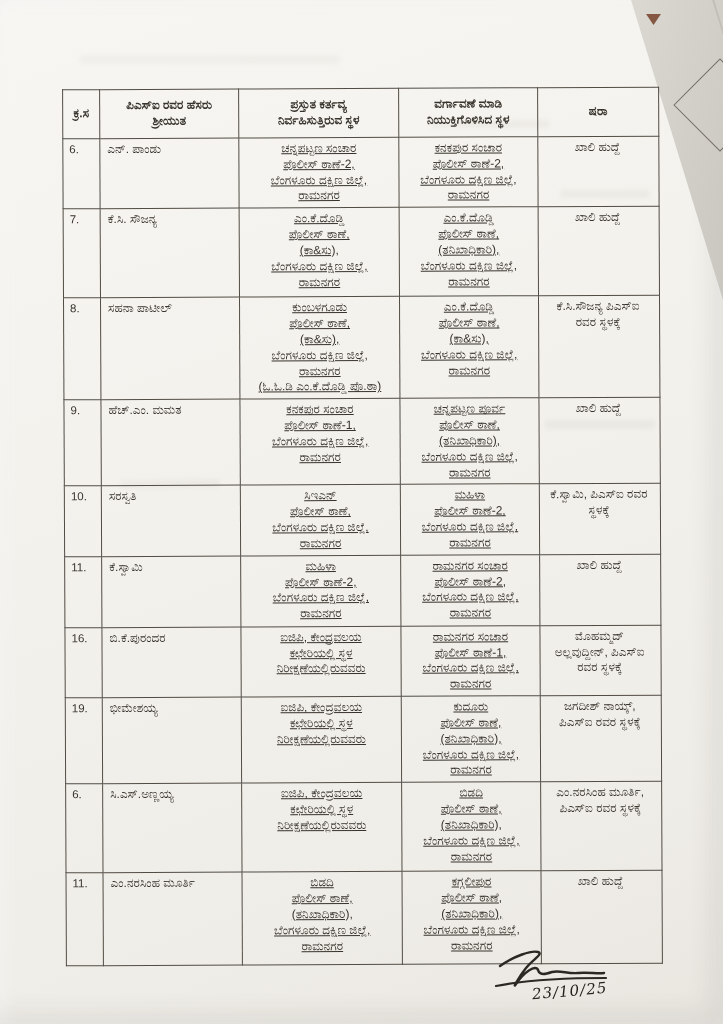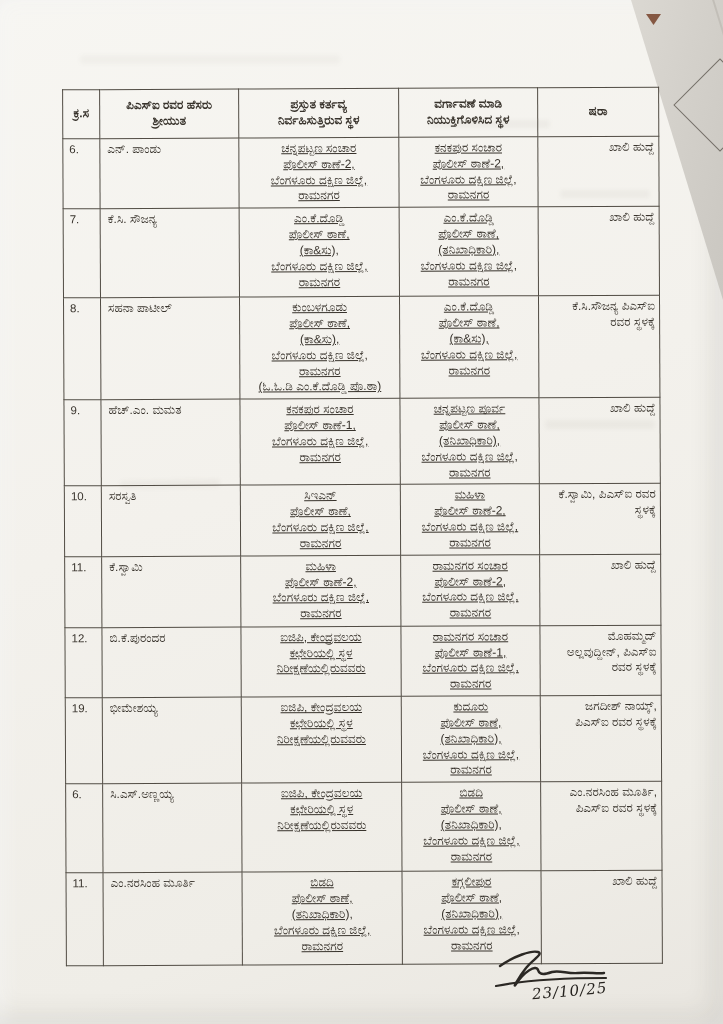--- a/index.html
+++ b/index.html
@@ -57,21 +57,21 @@
     font-size:12px;line-height:1.32;
     word-wrap:break-word;
   }
   thead th{
     font-weight:bold;text-align:center;vertical-align:middle;
     font-size:12px;line-height:1.3;height:42px;
   }
   td.c-sl{text-align:left;font-size:11.5px;padding-left:6px;}
   td.c-name{text-align:left;padding-left:7px;}
   td.c-cur,td.c-new{text-align:center;text-decoration:underline;}
-  td.c-rem{text-align:right;padding-left:2px;}
+  td.c-rem{text-align:center;padding-left:2px;}
   
   tbody tr:nth-child(1) td{height:56px;}
   tbody tr:nth-child(2) td{height:82px;}
   tbody tr:nth-child(3) td{height:90px;}
   tbody tr:nth-child(4) td{height:76px;}
   tbody tr:nth-child(5) td{height:60px;}
   tbody tr:nth-child(6) td{height:64px;}
   tbody tr:nth-child(7) td{height:60px;}
   tbody tr:nth-child(8) td{height:79px;}
   tbody tr:nth-child(9) td{height:82px;}
@@ -214,21 +214,21 @@
 ಬೆಂಗಳೂರು ದಕ್ಷಿಣ ಜಿಲ್ಲೆ,
 ರಾಮನಗರ</td>
     <td class="c-new">ರಾಮನಗರ ಸಂಚಾರ
 ಪೊಲೀಸ್ ಠಾಣೆ-2,
 ಬೆಂಗಳೂರು ದಕ್ಷಿಣ ಜಿಲ್ಲೆ,
 ರಾಮನಗರ</td>
     <td class="c-rem">ಖಾಲಿ ಹುದ್ದೆ</td>
   </tr>
 
   <tr>
-    <td class="c-sl">12.</td>
+    <td class="c-sl">16.</td>
     <td class="c-name">ಬಿ.ಕೆ.ಪುರಂದರ</td>
     <td class="c-cur">ಐಜಿಪಿ, ಕೇಂದ್ರವಲಯ
 ಕಛೇರಿಯಲ್ಲಿ ಸ್ಥಳ
 ನಿರೀಕ್ಷಣೆಯಲ್ಲಿರುವವರು</td>
     <td class="c-new">ರಾಮನಗರ ಸಂಚಾರ
 ಪೊಲೀಸ್ ಠಾಣೆ-1,
 ಬೆಂಗಳೂರು ದಕ್ಷಿಣ ಜಿಲ್ಲೆ,
 ರಾಮನಗರ</td>
     <td class="c-rem">ಮೊಹಮ್ಮದ್
 ಅಲ್ಲವುದ್ದೀನ್, ಪಿಎಸ್ಐ

